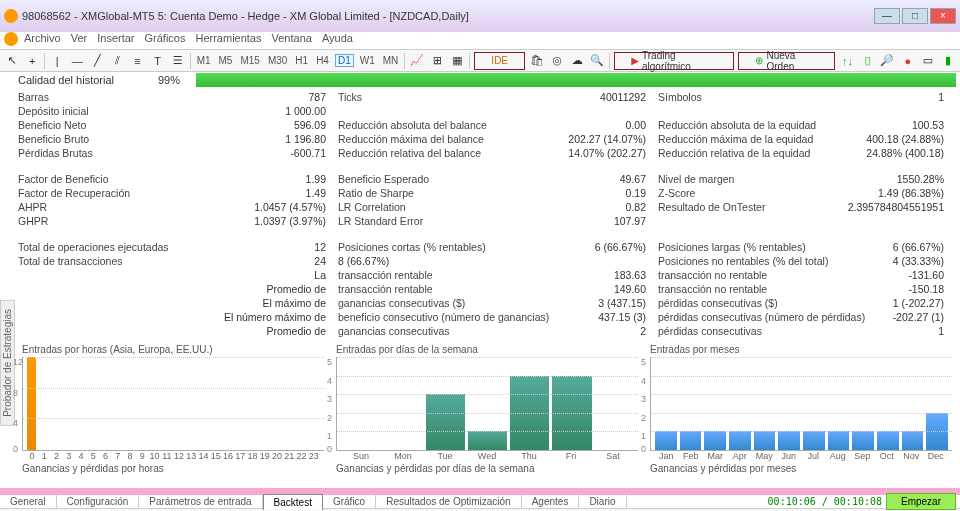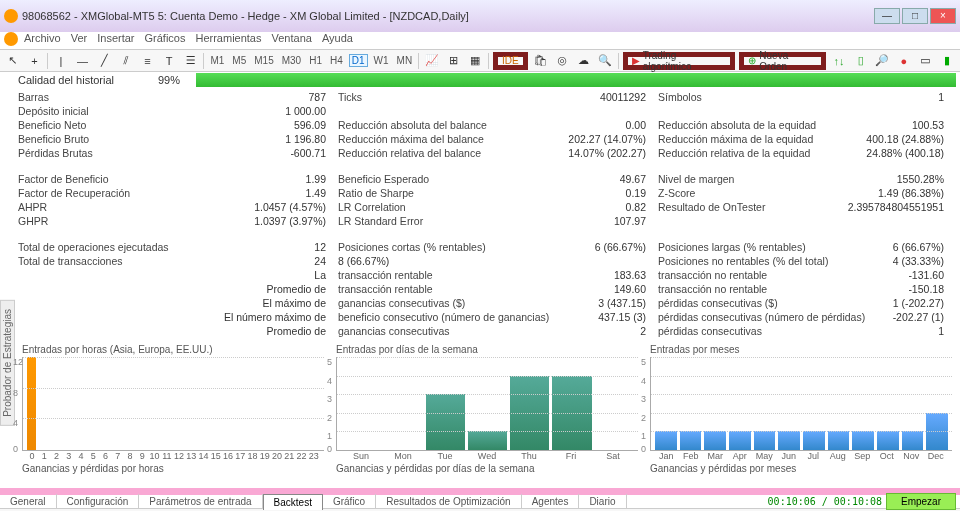--- a/index.html
+++ b/index.html
@@ -10,21 +10,21 @@
 .win-btn { width: 26px; height: 16px; margin-left: 2px; text-align: center; line-height: 14px; font-size: 10px; border: 1px solid #8aa; background: #cde; }
 .win-btn.close { background: #e55; color: #fff; }
 .menubar { height: 18px; display: flex; padding: 0 4px; font-size: 11px; color: #555; border-bottom: 1px solid #ccc; }
 .menubar .mb-icon { width: 14px; height: 14px; background: #f90; border-radius: 50%; margin-right: 6px; }
 .menubar span { margin-right: 10px; }
 .toolbar { height: 22px; border-bottom: 1px solid #ccc; display: flex; align-items: center; padding: 0 4px; gap: 4px; background: #f7f7f7; }
 .tbtn { width: 18px; height: 18px; display: flex; align-items: center; justify-content: center; font-size: 11px; }
 .tsep { width: 1px; height: 16px; background: #ccc; }
 .tf { font-size: 10px; color: #555; padding: 0 2px; }
 .tf.sel { border: 1px solid #6ad; background: #eaf6ff; color: #06c; }
-.tbtn-text { padding: 0 4px; border: 5px solid #7f1d1d; font-size: 10px; height: 18px; display: flex; align-items: center; }
+.tbtn-text { padding: 0 16px; border: 1px solid #7f1d1d; font-size: 10px; height: 18px; display: flex; align-items: center; }
 .side-tab { position: absolute; left: 0; top: 300px; writing-mode: vertical-rl; transform: rotate(180deg); font-size: 10px; color: #666; background: #eee; border: 1px solid #ccc; padding: 8px 1px; }
 .content { height: 416px; overflow: hidden; position: relative; padding-left: 14px; }
 .quality-row { height: 16px; display: flex; align-items: center; padding: 2px 4px; }
 .quality-label { width: 130px; }
 .quality-bar { flex: 1; height: 14px; background: linear-gradient(#5d5,#3b3); margin-left: 8px; }
 .quality-pct { width: 40px; text-align: right; padding-right: 8px; }
 .stats-grid { display: flex; padding: 2px 4px; }
 .stats-grid .col1 { width: 320px; }
 .stats-grid .col2 { width: 320px; }
 .stats-grid .col3 { flex: 1; }

